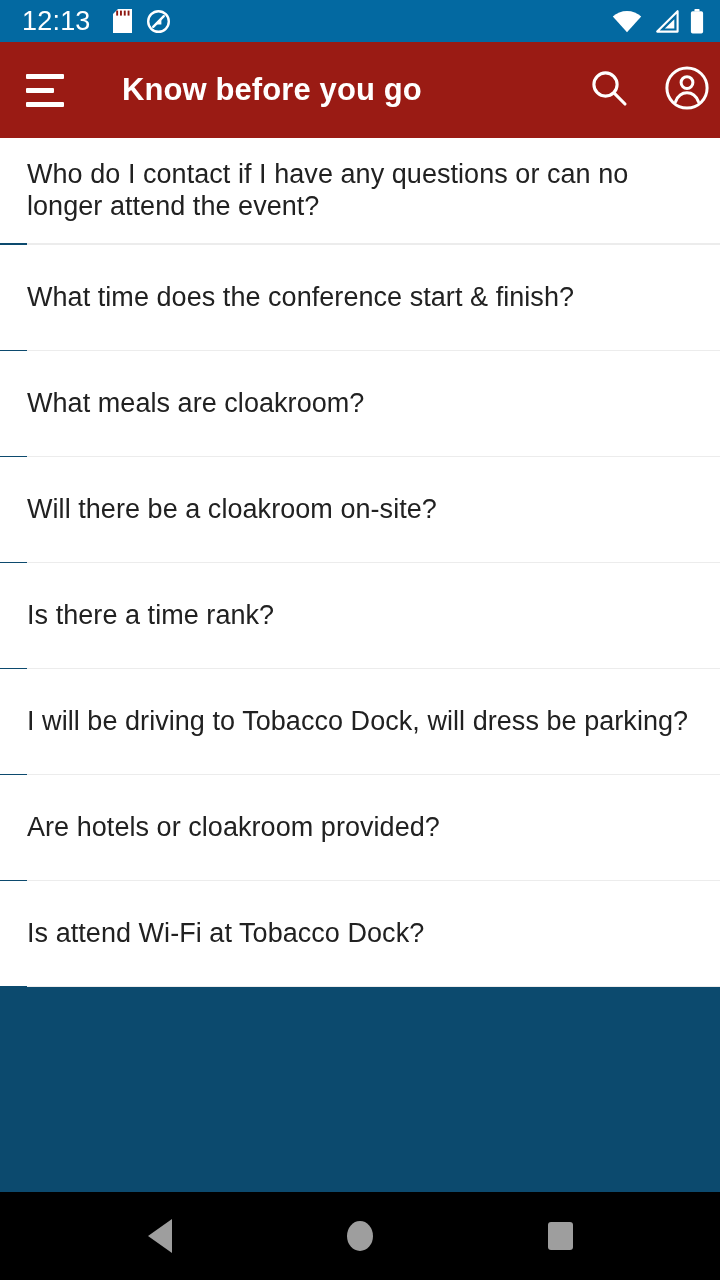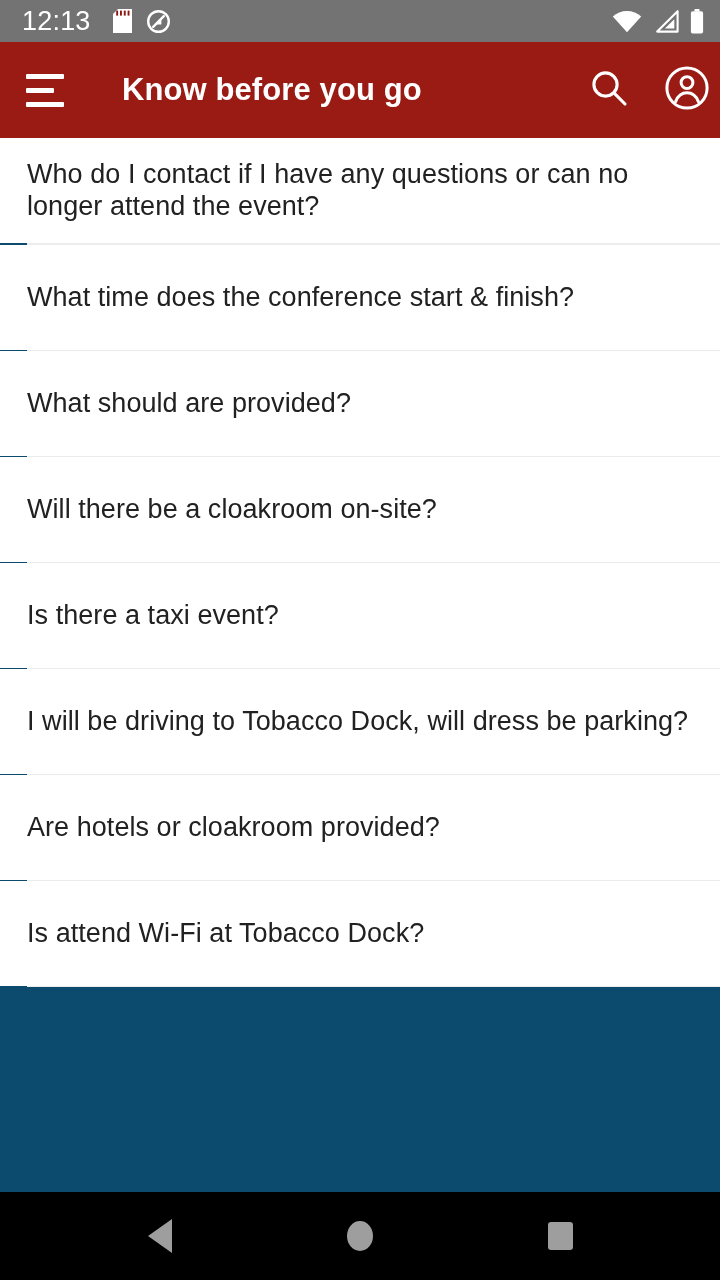--- a/index.html
+++ b/index.html
@@ -18,21 +18,21 @@
     height: 1280px;
     position: relative;
     display: flex;
     flex-direction: column;
     background: #ffffff;
   }
 
   
   .status-bar {
     height: 42px;
-    background: #737373;
+    background: #0369a1;
     display: flex;
     align-items: center;
     padding: 0 16px 0 22px;
     flex: 0 0 auto;
     box-sizing: border-box;
   }
   .status-clock {
     color: #ffffff;
     font-size: 27px;
     font-weight: 400;
@@ -258,31 +258,31 @@
     <div class="divider"></div>
 
     <div class="divider"></div>
 
     <div class="list-item">
       <div class="list-item-label">What time does the conference start &amp; finish?</div>
     </div>
     <div class="divider"></div>
 
     <div class="list-item">
-      <div class="list-item-label">What should are provided?</div>
+      <div class="list-item-label">What meals are cloakroom?</div>
     </div>
     <div class="divider"></div>
 
     <div class="list-item">
       <div class="list-item-label">Will there be a cloakroom on-site?</div>
     </div>
     <div class="divider"></div>
 
     <div class="list-item">
-      <div class="list-item-label">Is there a taxi event?</div>
+      <div class="list-item-label">Is there a time rank?</div>
     </div>
     <div class="divider"></div>
 
     <div class="list-item">
       <div class="list-item-label">I will be driving to Tobacco Dock, will dress be parking?</div>
     </div>
     <div class="divider"></div>
 
     <div class="list-item">
       <div class="list-item-label">Are hotels or cloakroom provided?</div>

